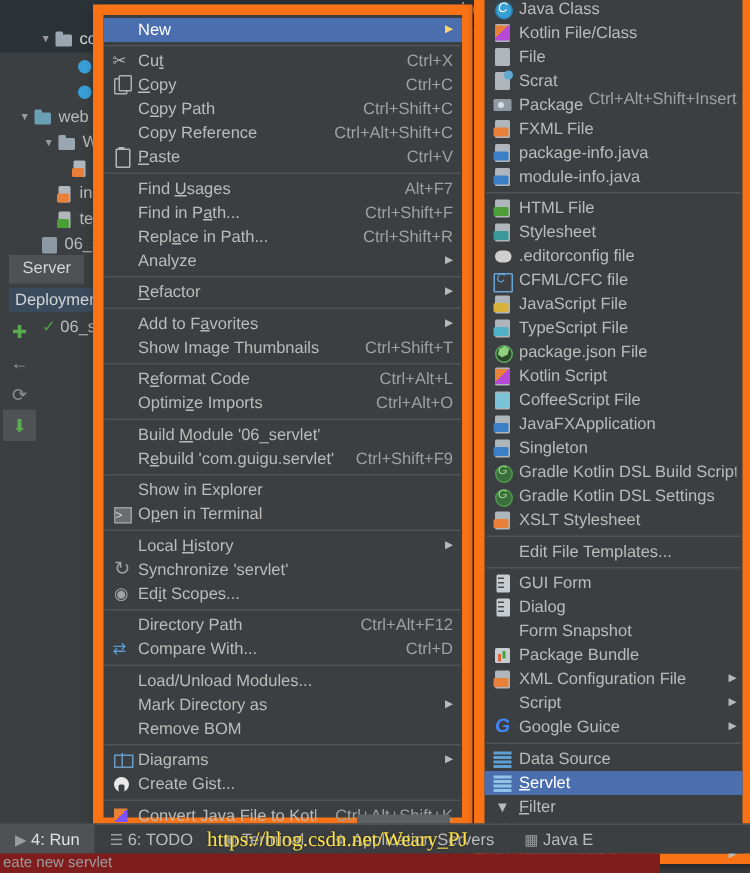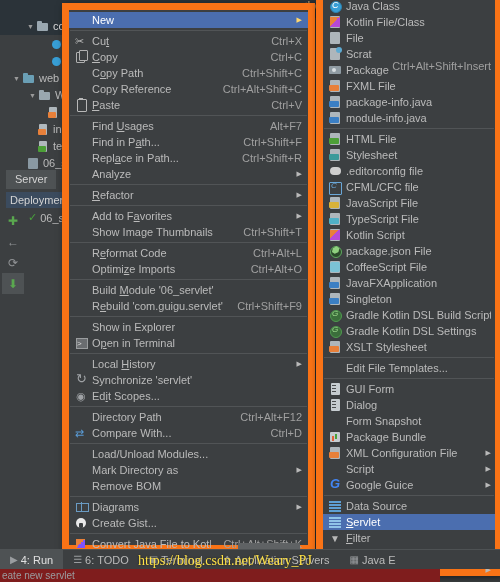--- a/index.html
+++ b/index.html
@@ -714,26 +714,26 @@
         <span class="smi-label">JavaScript File</span>
       </div>
       <div class="smi">
         <span class="smi-ic">
           <i class="f"></i>
           <i class="fb cyan"></i>
         </span>
         <span class="smi-label">TypeScript File</span>
       </div>
       <div class="smi">
+        <span class="smi-ic"><i class="g-npm"></i></span>
+        <span class="smi-label">package.json File</span>
+      </div>
+      <div class="smi">
         <span class="smi-ic"><i class="f"></i><i class="g-kotlin" style="left:4px;top:3px;"></i></span>
         <span class="smi-label">Kotlin Script</span>
-      </div>
-      <div class="smi">
-        <span class="smi-ic"><i class="g-npm"></i></span>
-        <span class="smi-label">package.json File</span>
       </div>
       <div class="smi">
         <span class="smi-ic"><i class="f"></i><i class="g-coffee" style="left:4px;top:4px;width:8px;height:8px;"></i></span>
         <span class="smi-label">CoffeeScript File</span>
       </div>
       <div class="smi">
         <span class="smi-ic">
           <i class="f"></i>
           <i class="fb"></i>
         </span>

